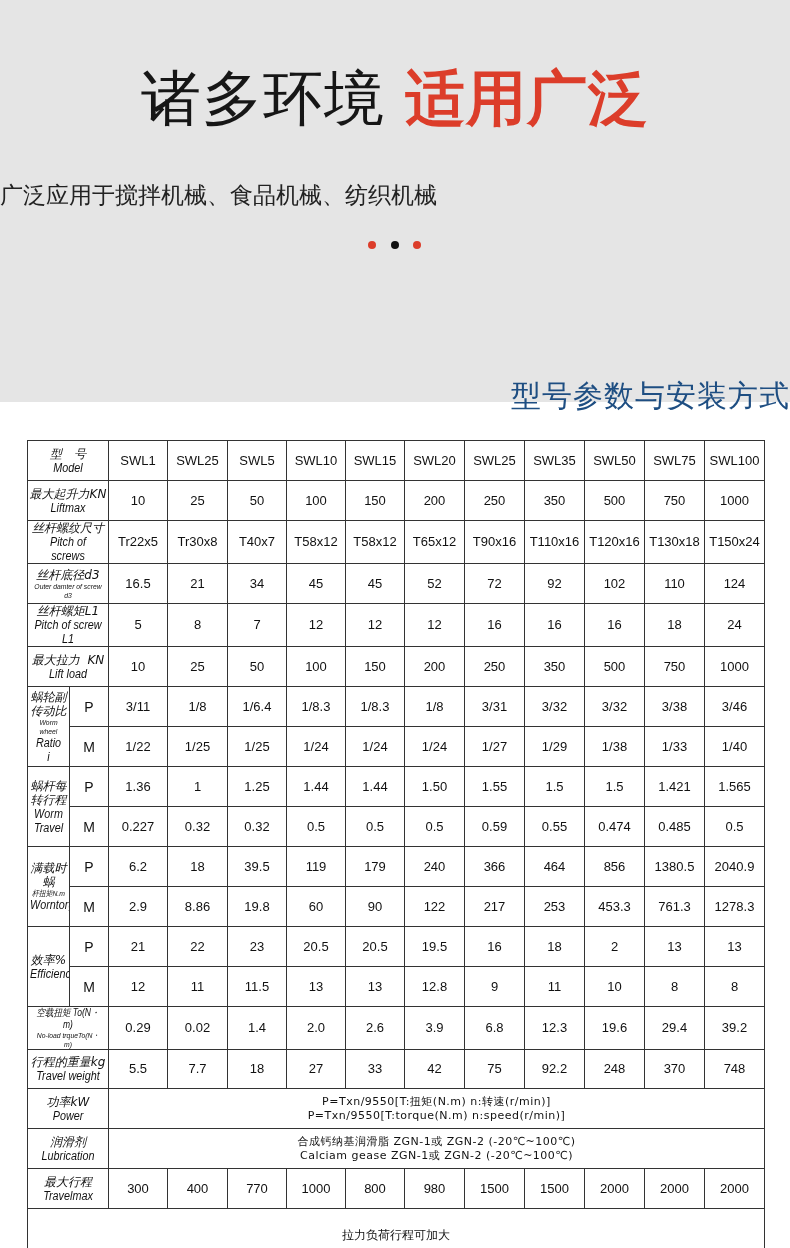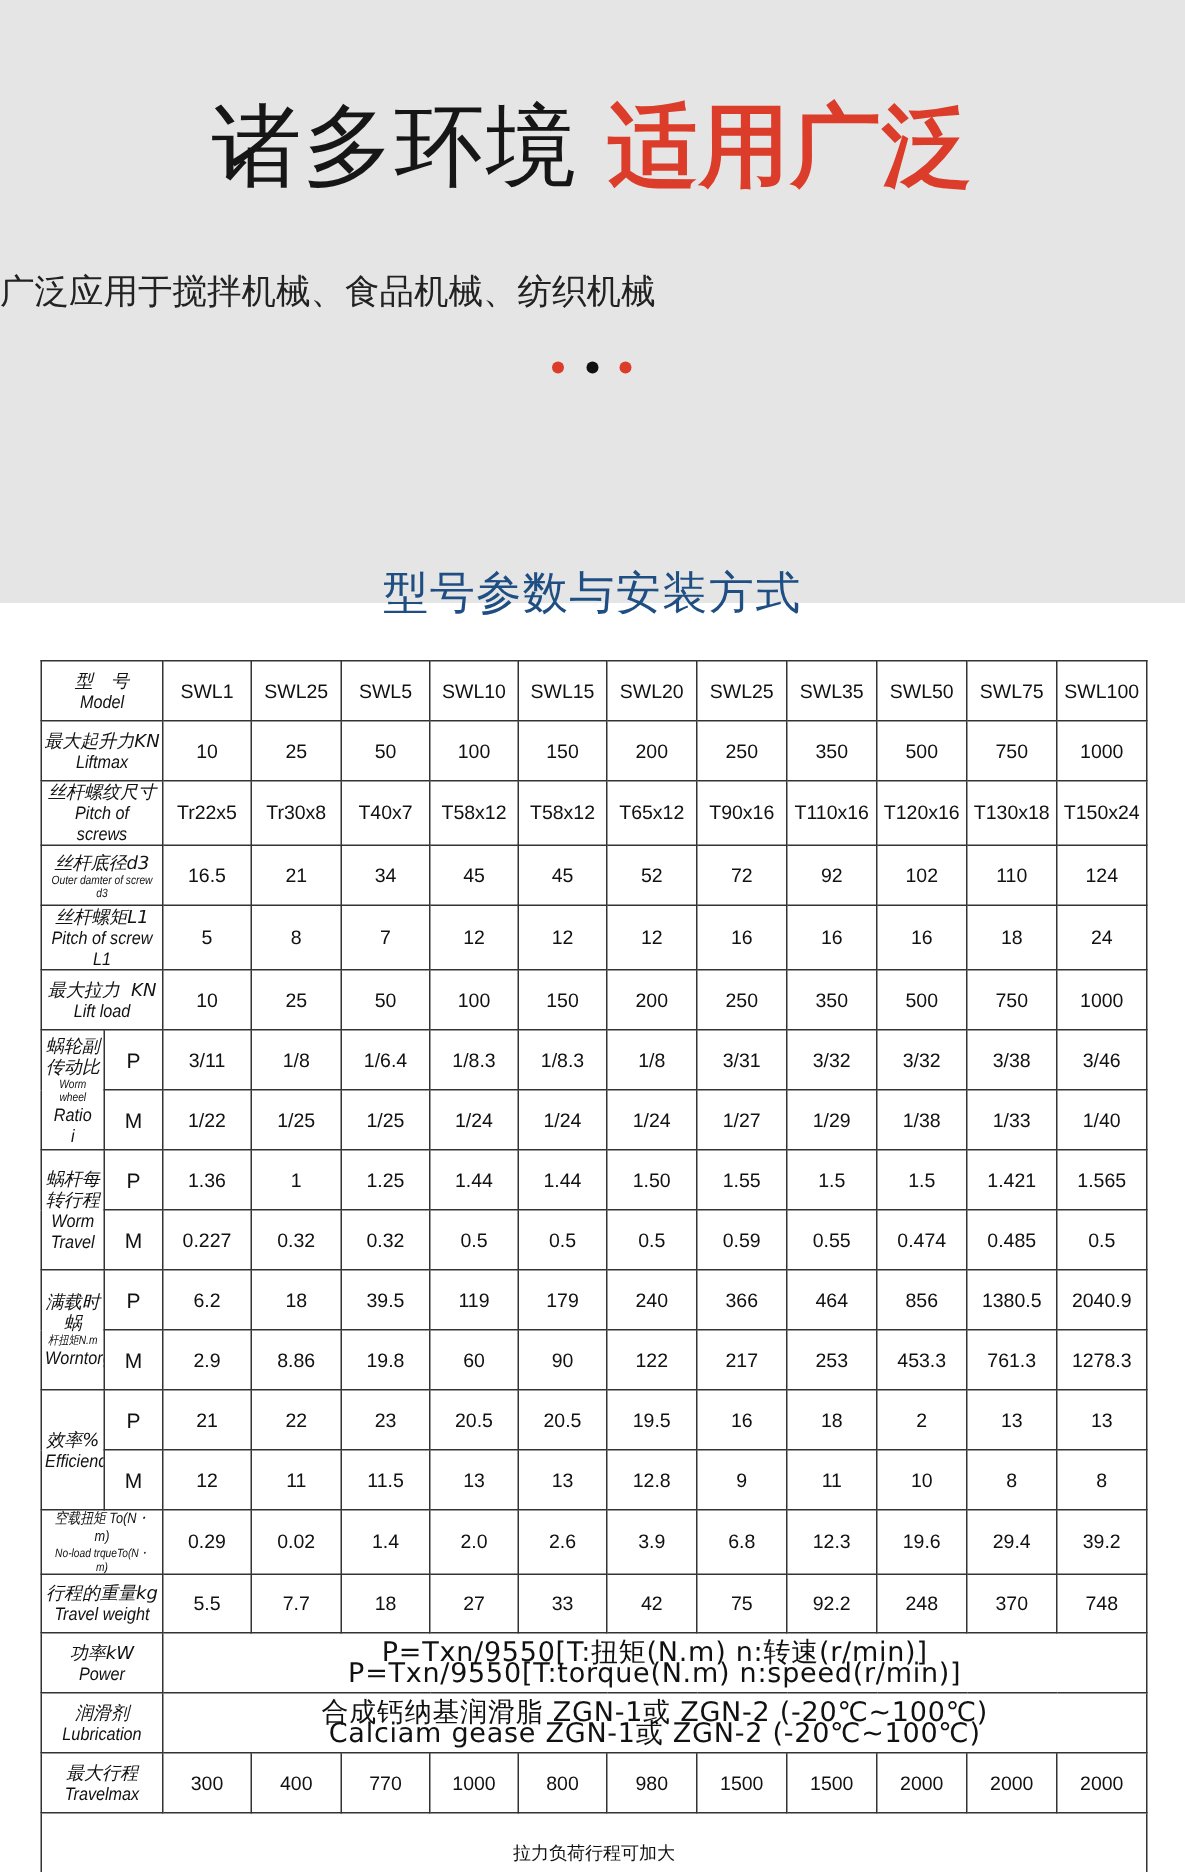--- a/index.html
+++ b/index.html
@@ -21,40 +21,40 @@
   .hero-title .accent { color: #dc3d2a; font-weight: bold; }
   .hero-sub {
     position: absolute; left: 0; width: 790px; top: 150px;
     text-align: left; font-size: 23px; line-height: 31px; color: #222; margin-top: 30px;
   }
   .dots { position: absolute; top: 241px; left: 368px; height: 8px; width: 60px; }
   .dot { position: absolute; top: 0; width: 8px; height: 8px; border-radius: 50%; }
 
   .section-title {
     position: absolute; left: 0; width: 790px; top: 376px;
-    text-align: center; font-size: 30px; line-height: 40px; color: #1e4e82;
+    text-align: right; font-size: 30px; line-height: 40px; color: #1e4e82;
     letter-spacing: 1px;
   }
 
   table.spec {
     position: absolute; left: 27px; top: 440px; width: 737px; height: 808px;
     border-collapse: collapse; table-layout: fixed;
     font-family: "Liberation Sans", "DejaVu Sans", sans-serif;
     font-size: 13px; color: #111;
   }
   table.spec td {
     border: 1.3px solid #333; text-align: center; vertical-align: middle;
     padding: 0; line-height: 14px; overflow: hidden;
   }
   td.lbl { font-size: 12.5px; line-height: 14px; font-style: italic; }
   td.lbl .cn { display: block; font-family: "DejaVu Sans", sans-serif; font-size: 12px; }
   td.lbl .en { display: block; font-size: 12px; transform: scaleX(0.9); }
   td.lbl .tiny { display: block; font-size: 8px; line-height: 9px; transform: scaleX(0.85); }
   td.sub { font-size: 14px; }
-  td.formula { font-family: "DejaVu Sans", sans-serif; font-size: 18px; line-height: 17px; letter-spacing: 0.5px; }
+  td.formula { font-family: "DejaVu Sans", sans-serif; font-size: 11px; line-height: 17px; letter-spacing: 0.5px; }
   td.note { text-align: left; padding-left: 4px; font-family: "DejaVu Sans", sans-serif; font-size: 12px; }
 </style>
 </head>
 <body>
 
 <div class="hero">
   <div class="hero-title">
     <span class="dark">诸多环境</span>
     <span class="accent">适用广泛</span>
   </div>

